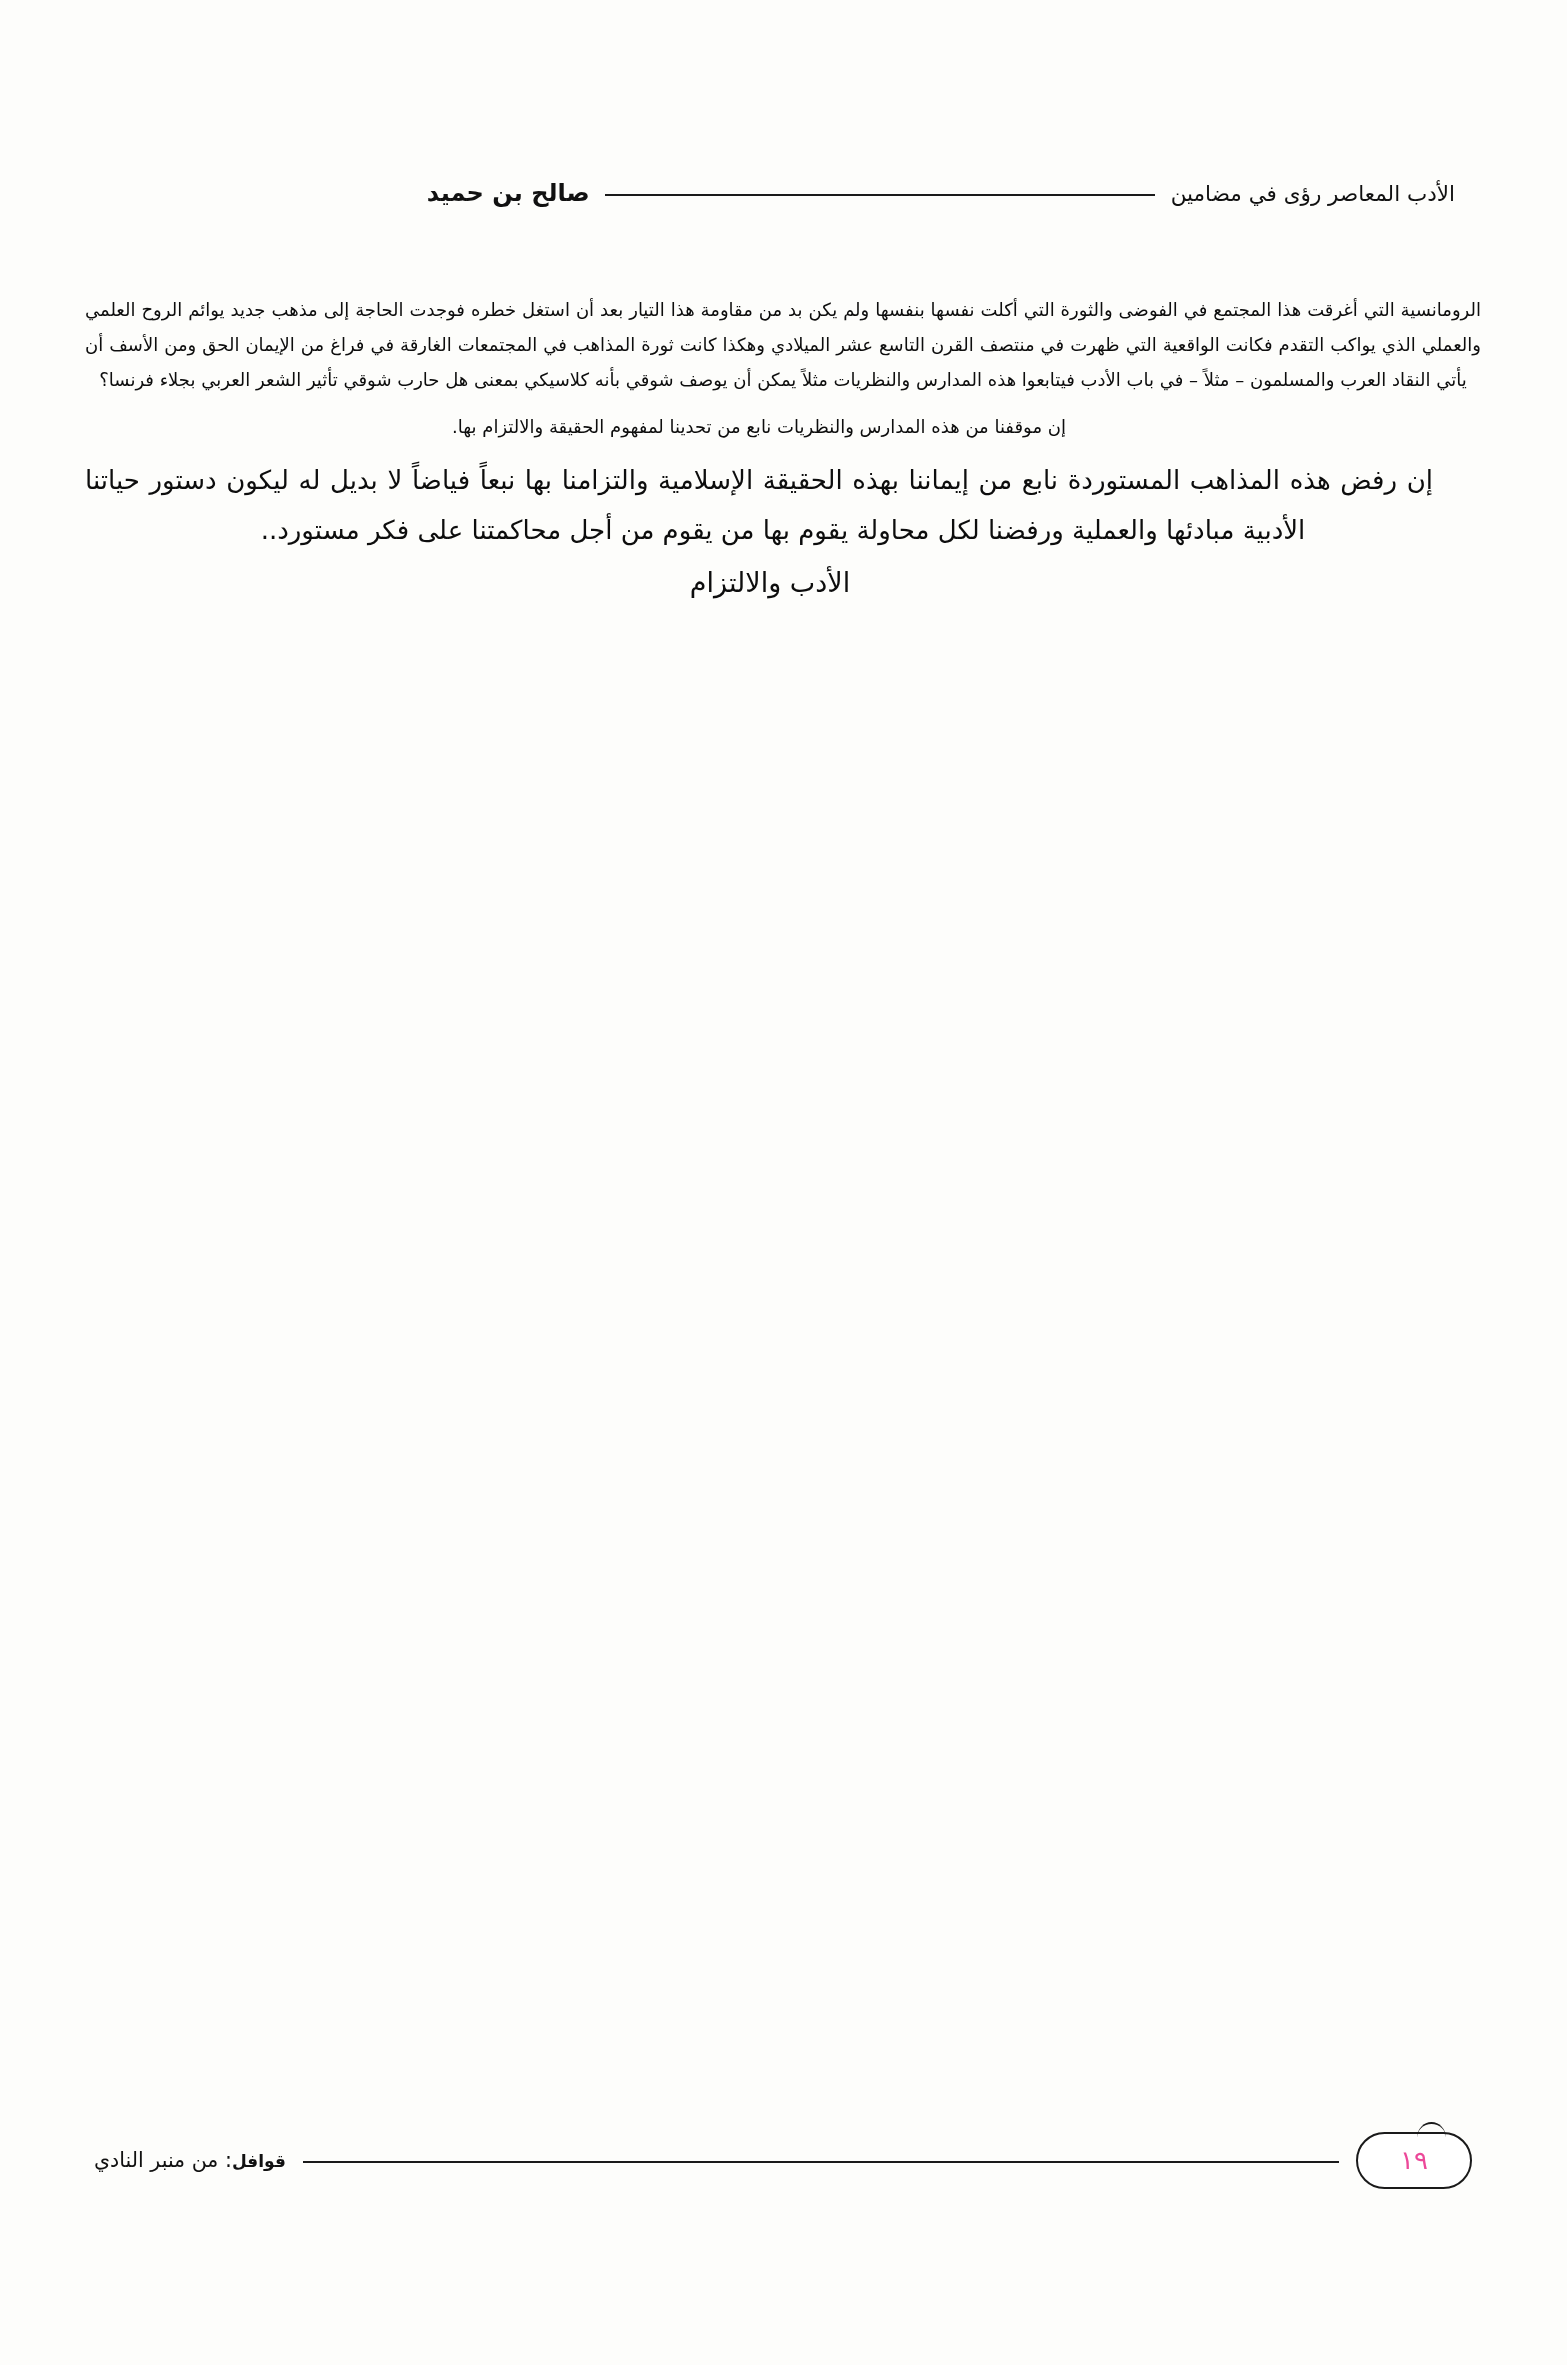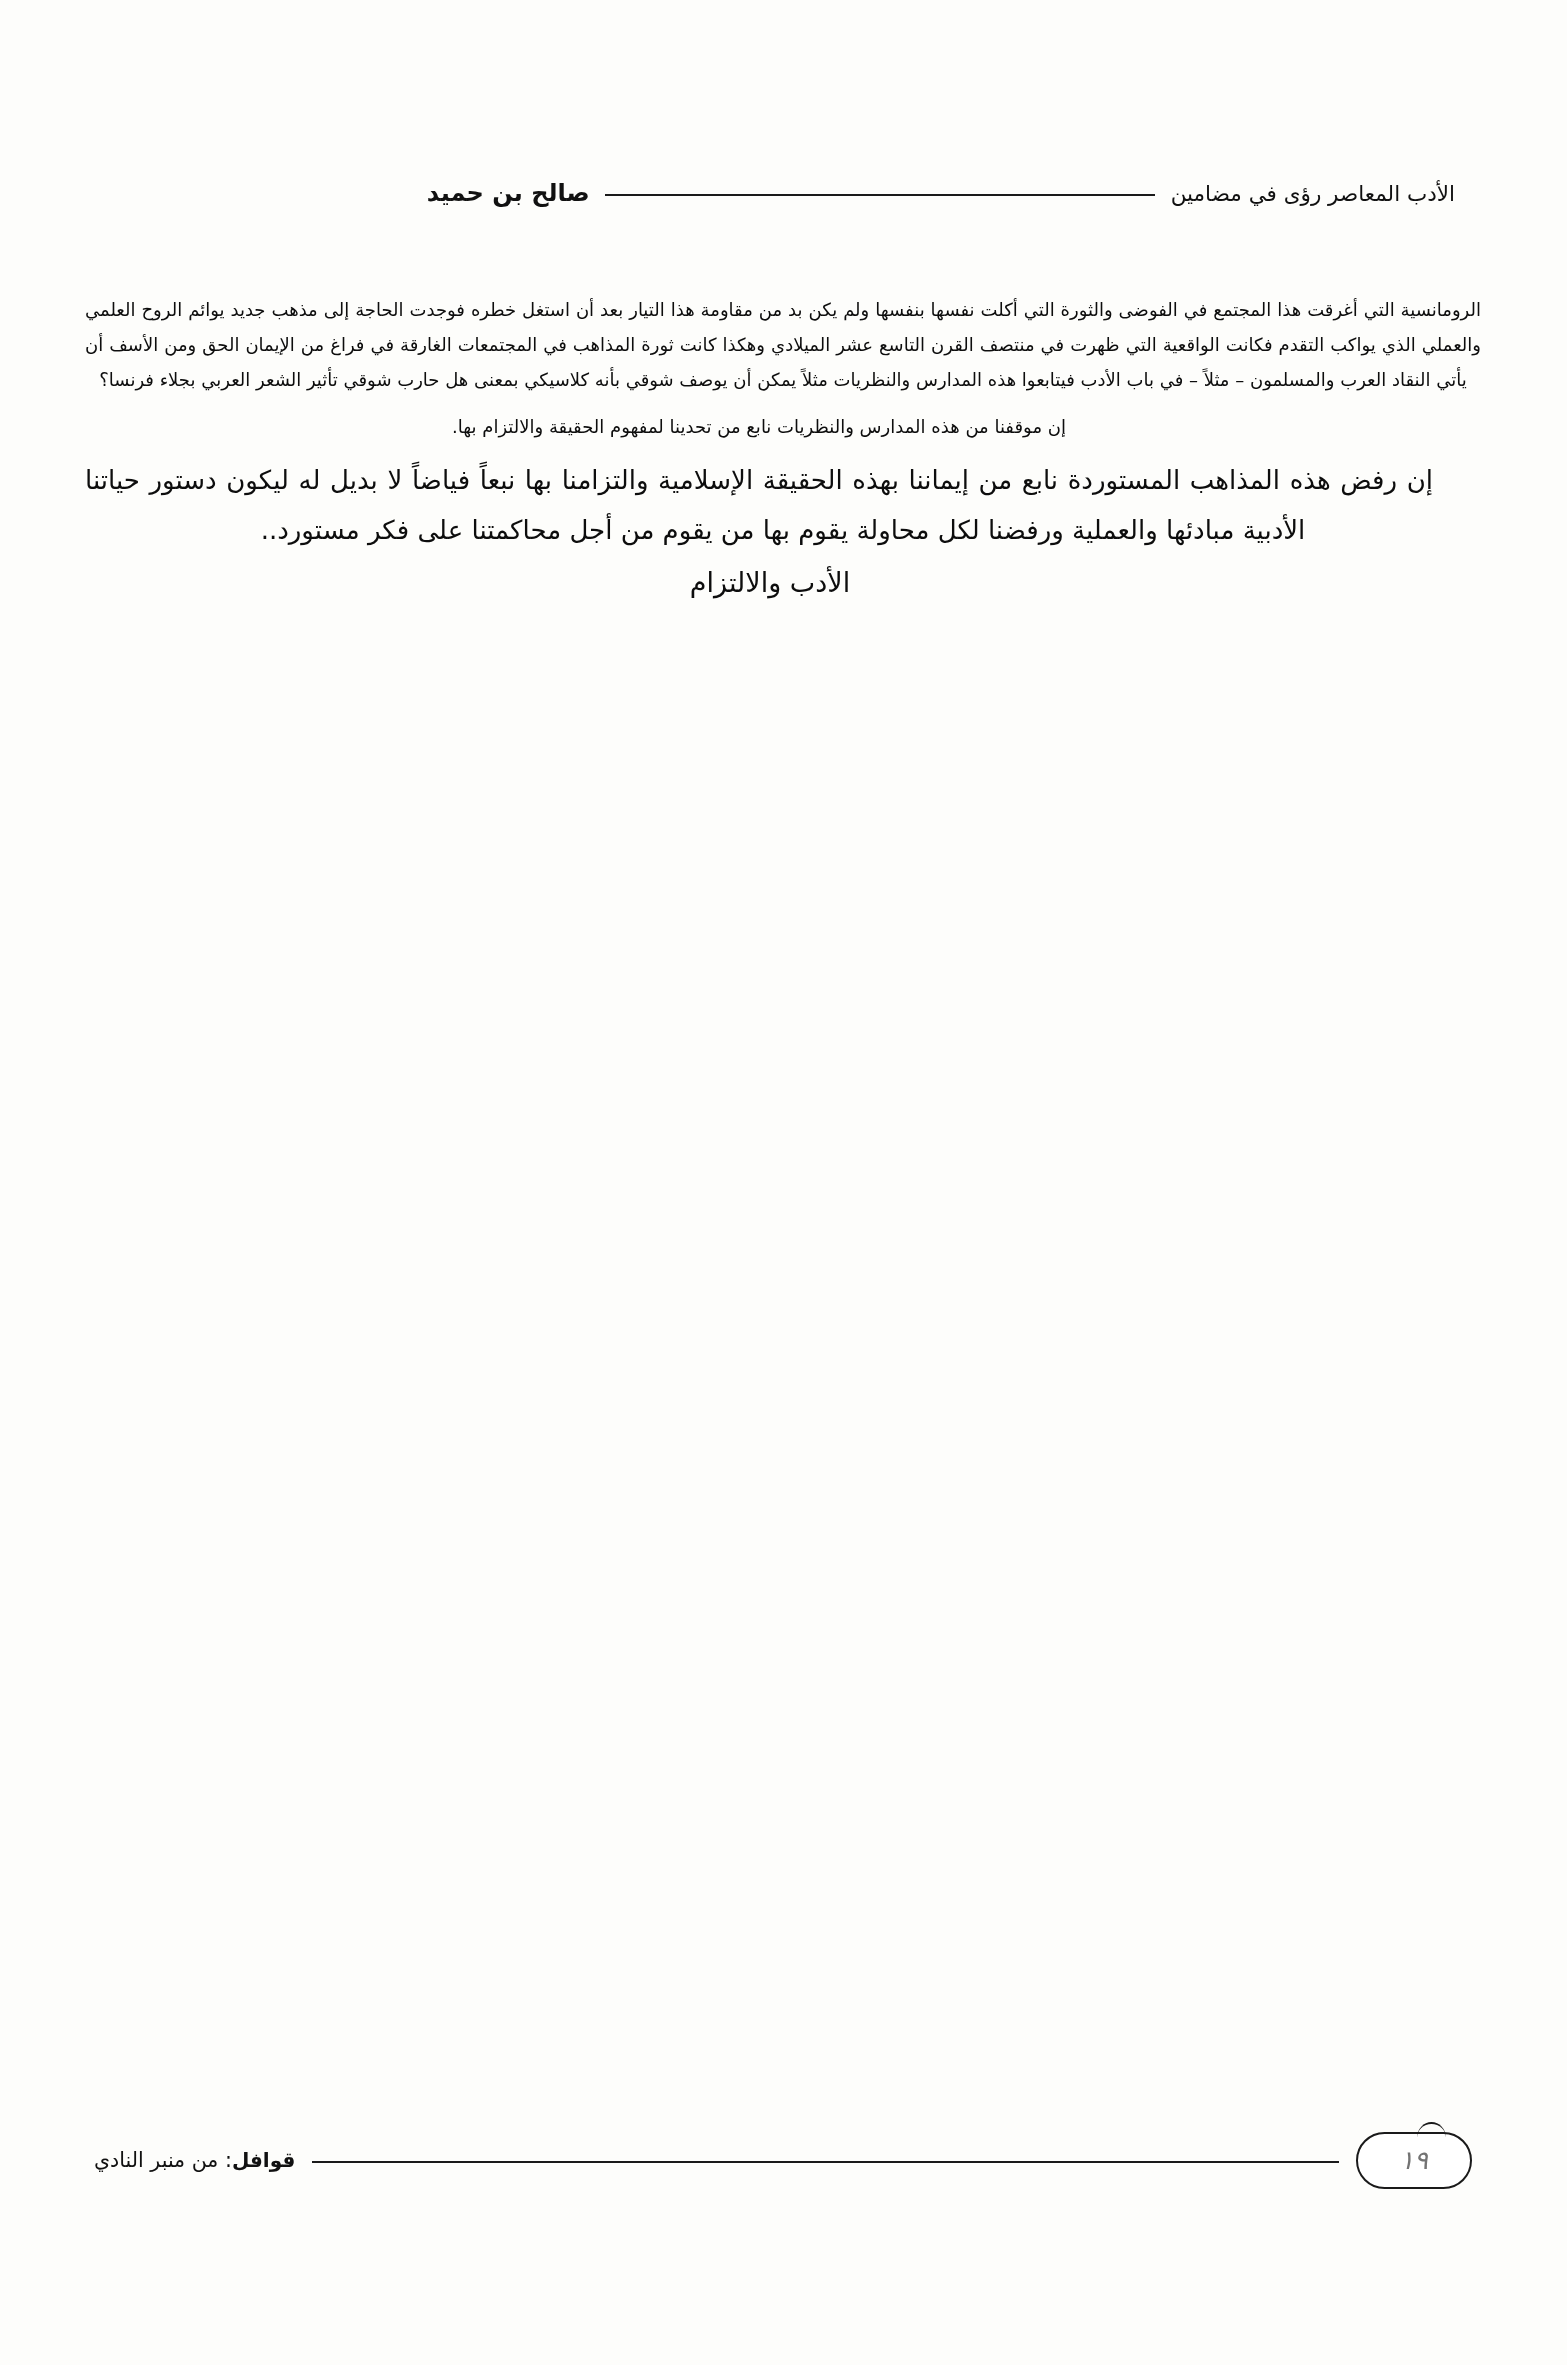--- a/index.html
+++ b/index.html
@@ -83,41 +83,40 @@
     display: flex;
     flex-direction: row-reverse;
     align-items: center;
     gap: 17px;
   }
   .footer-label {
     font-size: 20.6px;
     color: #111;
     white-space: nowrap;
   }
-  .footer-label b { font-weight: bold; font-size: 20px; }
+  .footer-label b { font-weight: bold; font-size: 17px; }
   .footer-rule {
     flex: 1 1 auto;
     height: 0;
     border-top: 2.6px solid #1a1a1a;
     margin-top: 3.4px;
   }
   .page-number {
     position: relative;
     width: 112px;
     height: 53px;
     border: 2.6px solid #1a1a1a;
     border-radius: 29px;
     display: flex;
     align-items: center;
     justify-content: center;
     font-size: 26px;
-    color: #737373;
+    color: #ec4899;
     background: #fff;
     flex: 0 0 auto;
-    font-style: italic;
   }
   .page-number .tick {
     position: absolute;
     top: -11.2px;
     right: 24px;
     width: 29px;
     height: 13.8px;
     border-top: 2.6px solid #1a1a1a;
     border-radius: 50% 50% 0 0 / 100% 100% 0 0;
   }

